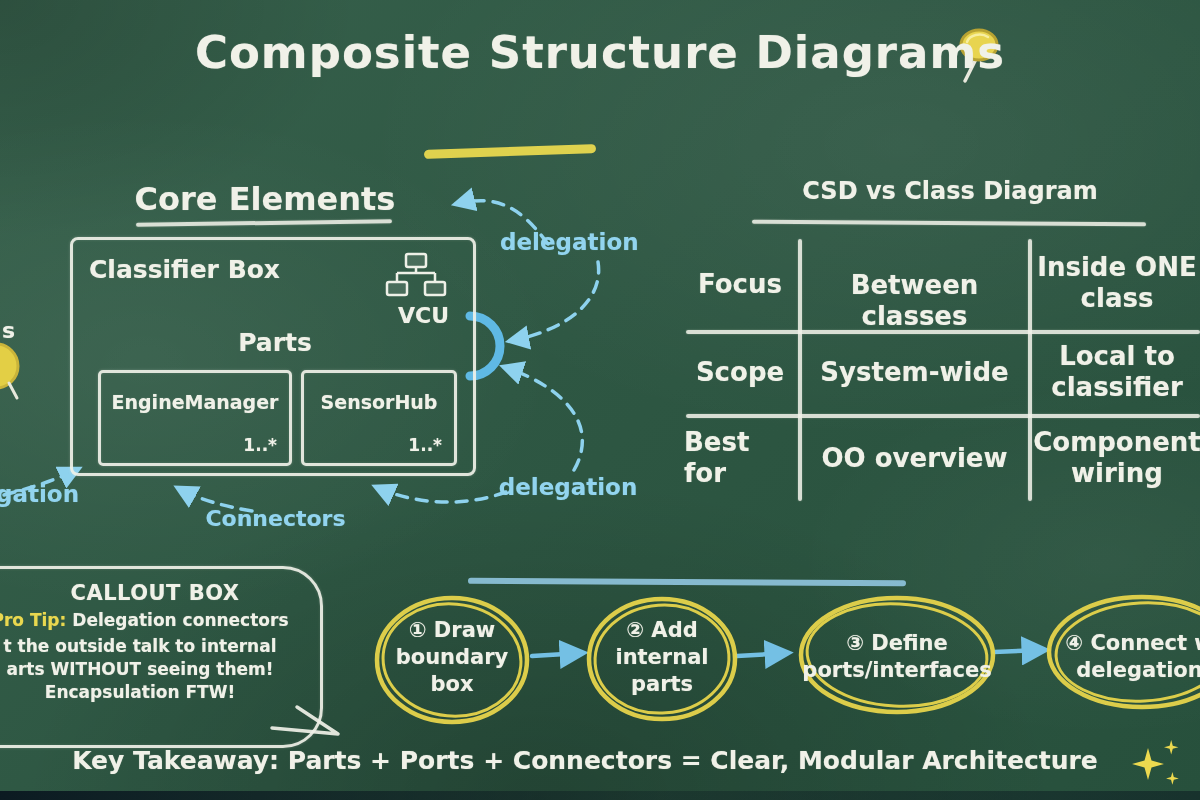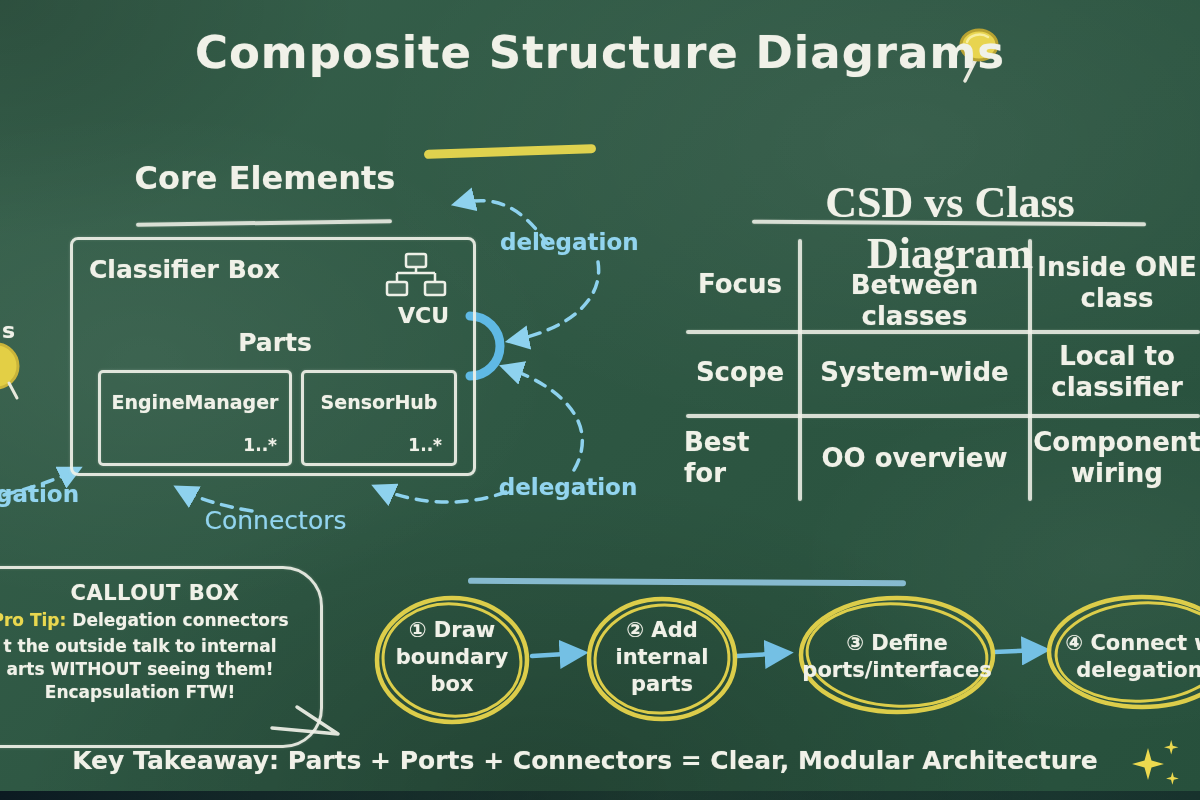--- a/index.html
+++ b/index.html
@@ -88,21 +88,21 @@
       <use href="#spark" transform="translate(36,-2) scale(0.45)"></use>
       <use href="#spark" transform="translate(38,30) scale(0.4)"></use>
     </g>
   </svg>
 
   <div class="abs chalk center" style="left:0;top:26px;width:1200px;font-size:45px;letter-spacing:1px;">Composite Structure Diagrams</div>
 
 
   <div class="abs" style="left:424px;top:147px;width:172px;height:9px;background:#e9d84f;border-radius:5px;transform:rotate(-2deg);opacity:.95;"></div>
 
-  <div class="abs chalk center" style="left:130px;top:159px;width:270px;font-size:32px;">Core Elements</div>
+  <div class="abs chalk center" style="left:130px;top:180px;width:270px;font-size:32px;">Core Elements</div>
   <div class="abs line" style="left:136px;top:221px;width:256px;height:4px;transform:rotate(-0.8deg);"></div>
 
   <div class="abs box" style="left:70px;top:237px;width:400px;height:233px;">
     <div class="abs chalk" style="left:16px;top:15px;font-size:25px;">Classifier Box</div>
 
     <svg class="abs" style="left:310px;top:12px;" width="66" height="50" viewBox="0 0 66 50">
       <g stroke="#eef0e7" stroke-width="2.5" fill="rgba(238,240,231,0.12)">
         <rect x="23" y="2" width="20" height="13" rx="2"></rect>
         <rect x="4" y="30" width="20" height="13" rx="2"></rect>
         <rect x="42" y="30" width="20" height="13" rx="2"></rect>
@@ -125,23 +125,23 @@
   </div>
 
   <div class="abs blue center" style="left:500px;top:229px;width:130px;font-size:23px;font-weight:bold;">delegation</div>
 
   <div class="abs blue center" style="left:498px;top:474px;width:140px;font-size:23px;font-weight:bold;">delegation</div>
 
   <div class="abs blue" style="left:-4px;top:481px;font-size:23px;font-weight:bold;">gation</div>
 
   <div class="abs chalk" style="left:2px;top:318px;font-size:22px;">s</div>
 
-  <div class="abs blue center" style="left:203px;top:506px;width:145px;font-size:25px;font-weight:normal;">Connectors</div>
+  <div class="abs blue center" style="left:203px;top:506px;width:145px;font-size:22px;font-weight:bold;">Connectors</div>
 
-  <div class="abs chalk center" style="left:745px;top:177px;width:410px;font-size:44px;font-family:Liberation Serif, serif;">CSD vs Class Diagram</div>
+  <div class="abs chalk center" style="left:745px;top:177px;width:410px;font-size:24px;">CSD vs Class Diagram</div>
   <div class="abs line" style="left:752px;top:221px;width:394px;height:4px;transform:rotate(0.4deg);"></div>
 
   <div class="abs line" style="left:798px;top:239px;width:3.5px;height:262px;"></div>
   <div class="abs line" style="left:1028px;top:239px;width:3.5px;height:262px;"></div>
   <div class="abs line" style="left:686px;top:330px;width:514px;height:3.5px;"></div>
   <div class="abs line" style="left:686px;top:414px;width:514px;height:3.5px;"></div>
 
   <div class="abs chalk cell" style="left:684px;top:240px;width:112px;height:88px;font-size:26px;">Focus</div>
   <div class="abs chalk cell pre center" style="left:802px;top:256px;width:225px;height:90px;font-size:26px;">Between
 classes</div>

